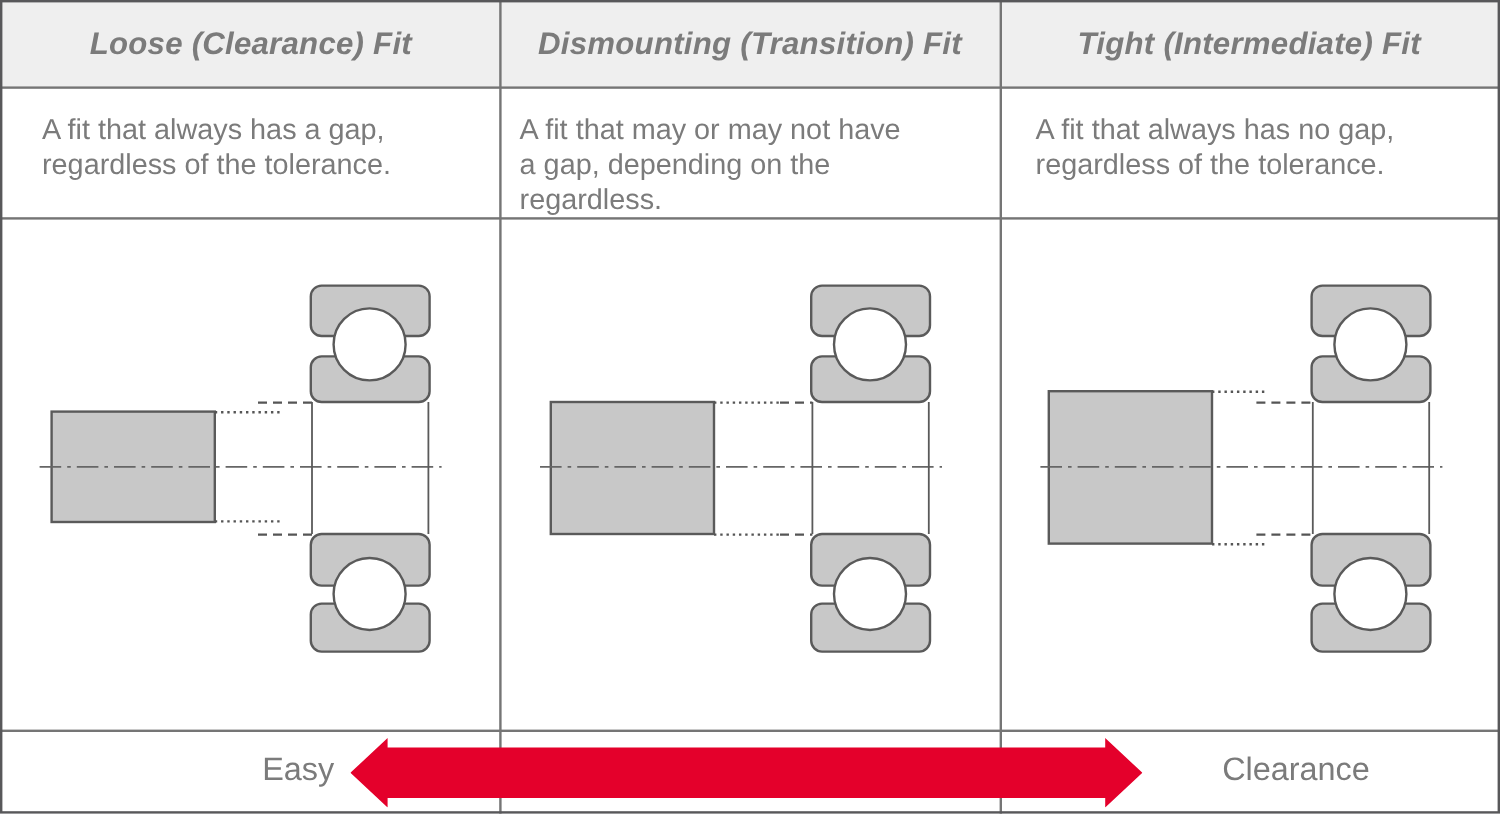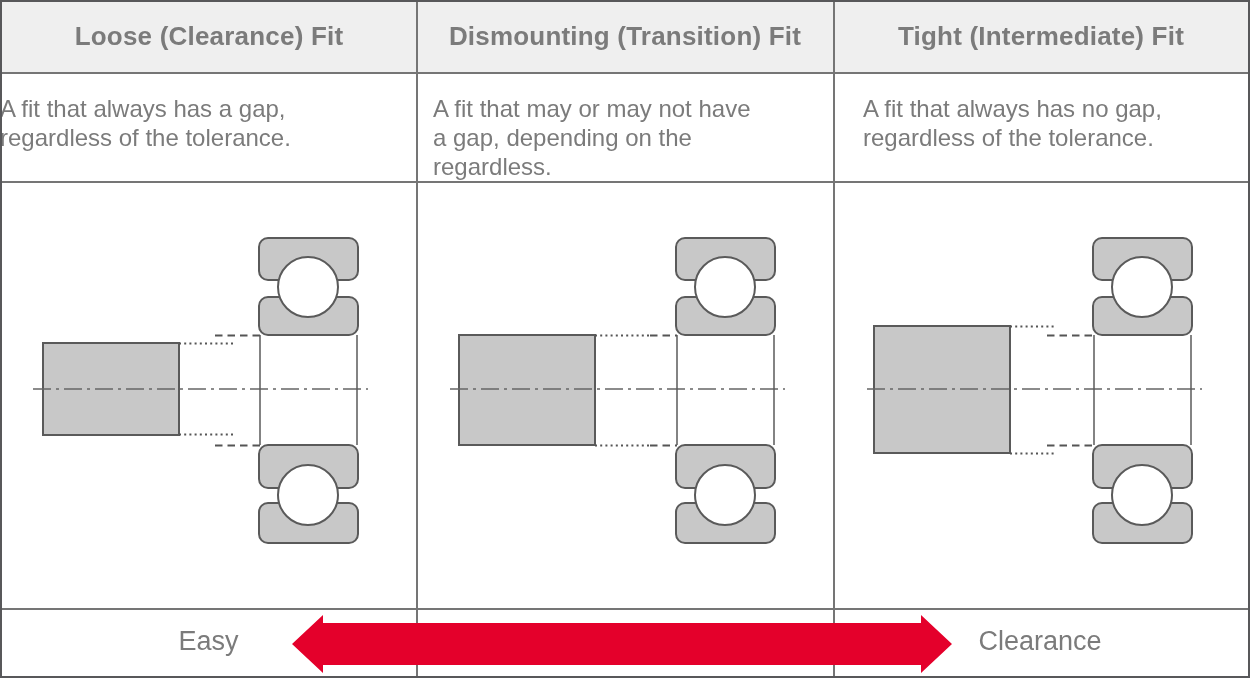--- a/index.html
+++ b/index.html
@@ -17,37 +17,37 @@
     position:relative;width:1250px;height:684px;background:#fff;overflow:hidden;
     font-family:"Liberation Sans","DejaVu Sans",sans-serif;
   }
   .header-bg{position:absolute;left:0;top:0;width:1250px;height:72px;background:var(--header-bg);}
   .hline{position:absolute;left:0;width:1250px;height:1.5px;background:var(--grid-line);}
   .vline{position:absolute;top:0;width:1.5px;height:678px;background:var(--grid-line);z-index:1;}
   .outer-border{position:absolute;left:0;top:0;width:1250px;height:678px;
     border:2px solid var(--outer-border);box-sizing:border-box;pointer-events:none;z-index:2;}
   .head-cell{
     position:absolute;top:0;height:72px;display:flex;align-items:center;justify-content:center;
-    color:var(--text-gray);font-size:26px;font-weight:bold;letter-spacing:0.2px;
+    color:var(--text-gray);font-size:26px;font-weight:bold;letter-spacing:0.2px;font-style:italic;
   }
   .desc-cell{
     position:absolute;top:73px;height:108px;box-sizing:border-box;padding-top:21px;
     color:var(--text-gray);font-size:24px;line-height:29px;white-space:pre-line;
   }
   .diagram{position:absolute;top:182px;width:416px;height:426px;}
   .shaft{fill:var(--shape-fill);stroke:var(--shape-stroke);stroke-width:2;}
   .ring{fill:var(--shape-fill);stroke:var(--shape-stroke);stroke-width:2;}
   .ball{fill:#fff;stroke:var(--shape-stroke);stroke-width:2;}
   .edge{stroke:var(--shape-stroke);stroke-width:1.5;}
   .centerline{stroke:#666;stroke-width:1.4;stroke-dasharray:18 5 3 5;}
   .leader-dotted{stroke:#555;stroke-width:2;stroke-dasharray:2 3.2;}
   .leader-dashed{stroke:#555;stroke-width:2;stroke-dasharray:7.5 5;}
   .footer-label{
     position:absolute;top:608px;height:67px;display:flex;align-items:center;justify-content:center;
-    color:var(--text-gray);font-size:27px;z-index:1;
+    color:var(--text-gray);font-size:27px;z-index:1;margin-left:40px;
   }
   .arrow-svg{position:absolute;left:292px;top:615px;width:660px;height:58px;z-index:3;}
   .arrow-label{
     position:absolute;left:292px;top:608px;width:660px;height:70px;
     display:flex;align-items:center;justify-content:center;
     color:var(--arrow-text);font-size:27px;z-index:4;
   }
 </style>
 </head>
 <body>
@@ -60,21 +60,21 @@
   <div class="hline" style="top:181px"></div>
   <div class="hline" style="top:608px"></div>
   <div class="vline" style="left:416px"></div>
   <div class="vline" style="left:833px"></div>
   <div class="outer-border"></div>
 
   <div class="head-cell" style="left:2px;width:414px">Loose (Clearance) Fit</div>
   <div class="head-cell" style="left:417px;width:416px">Dismounting (Transition) Fit</div>
   <div class="head-cell" style="left:834px;width:414px">Tight (Intermediate) Fit</div>
 
-  <div class="desc-cell" style="left:0;width:417px;">A fit that always has a gap,
+  <div class="desc-cell" style="left:0;width:417px;padding-left:35px">A fit that always has a gap,
 regardless of the tolerance.</div>
   <div class="desc-cell" style="left:417px;width:416px;padding-left:16px">A fit that may or may not have
 a gap, depending on the
 regardless.</div>
   <div class="desc-cell" style="left:834px;width:414px;padding-left:29px">A fit that always has no gap,
 regardless of the tolerance.</div>
 
   <svg class="diagram" style="left:0" viewBox="0 0 416 426">
     <rect class="shaft" x="43" y="161" width="136" height="92"></rect>
     <line class="centerline" x1="33" y1="207" x2="368" y2="207"></line>

